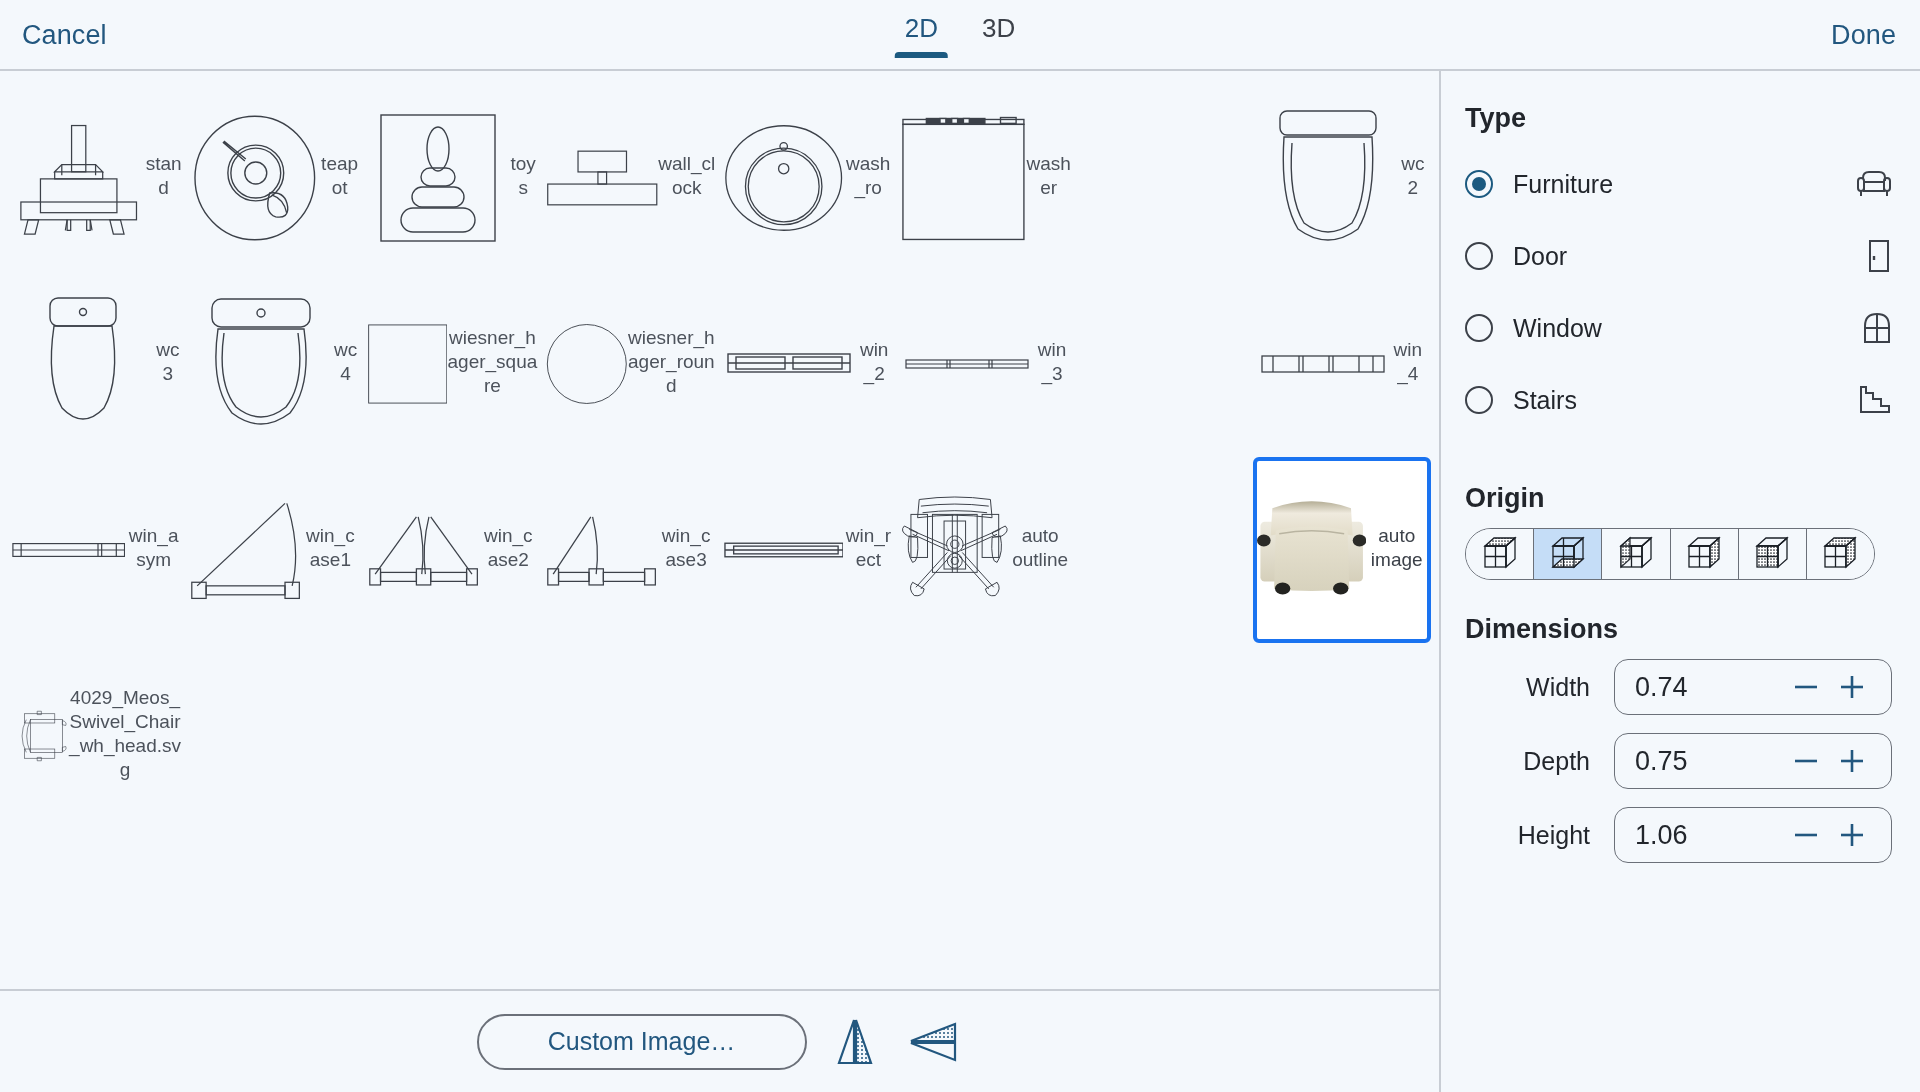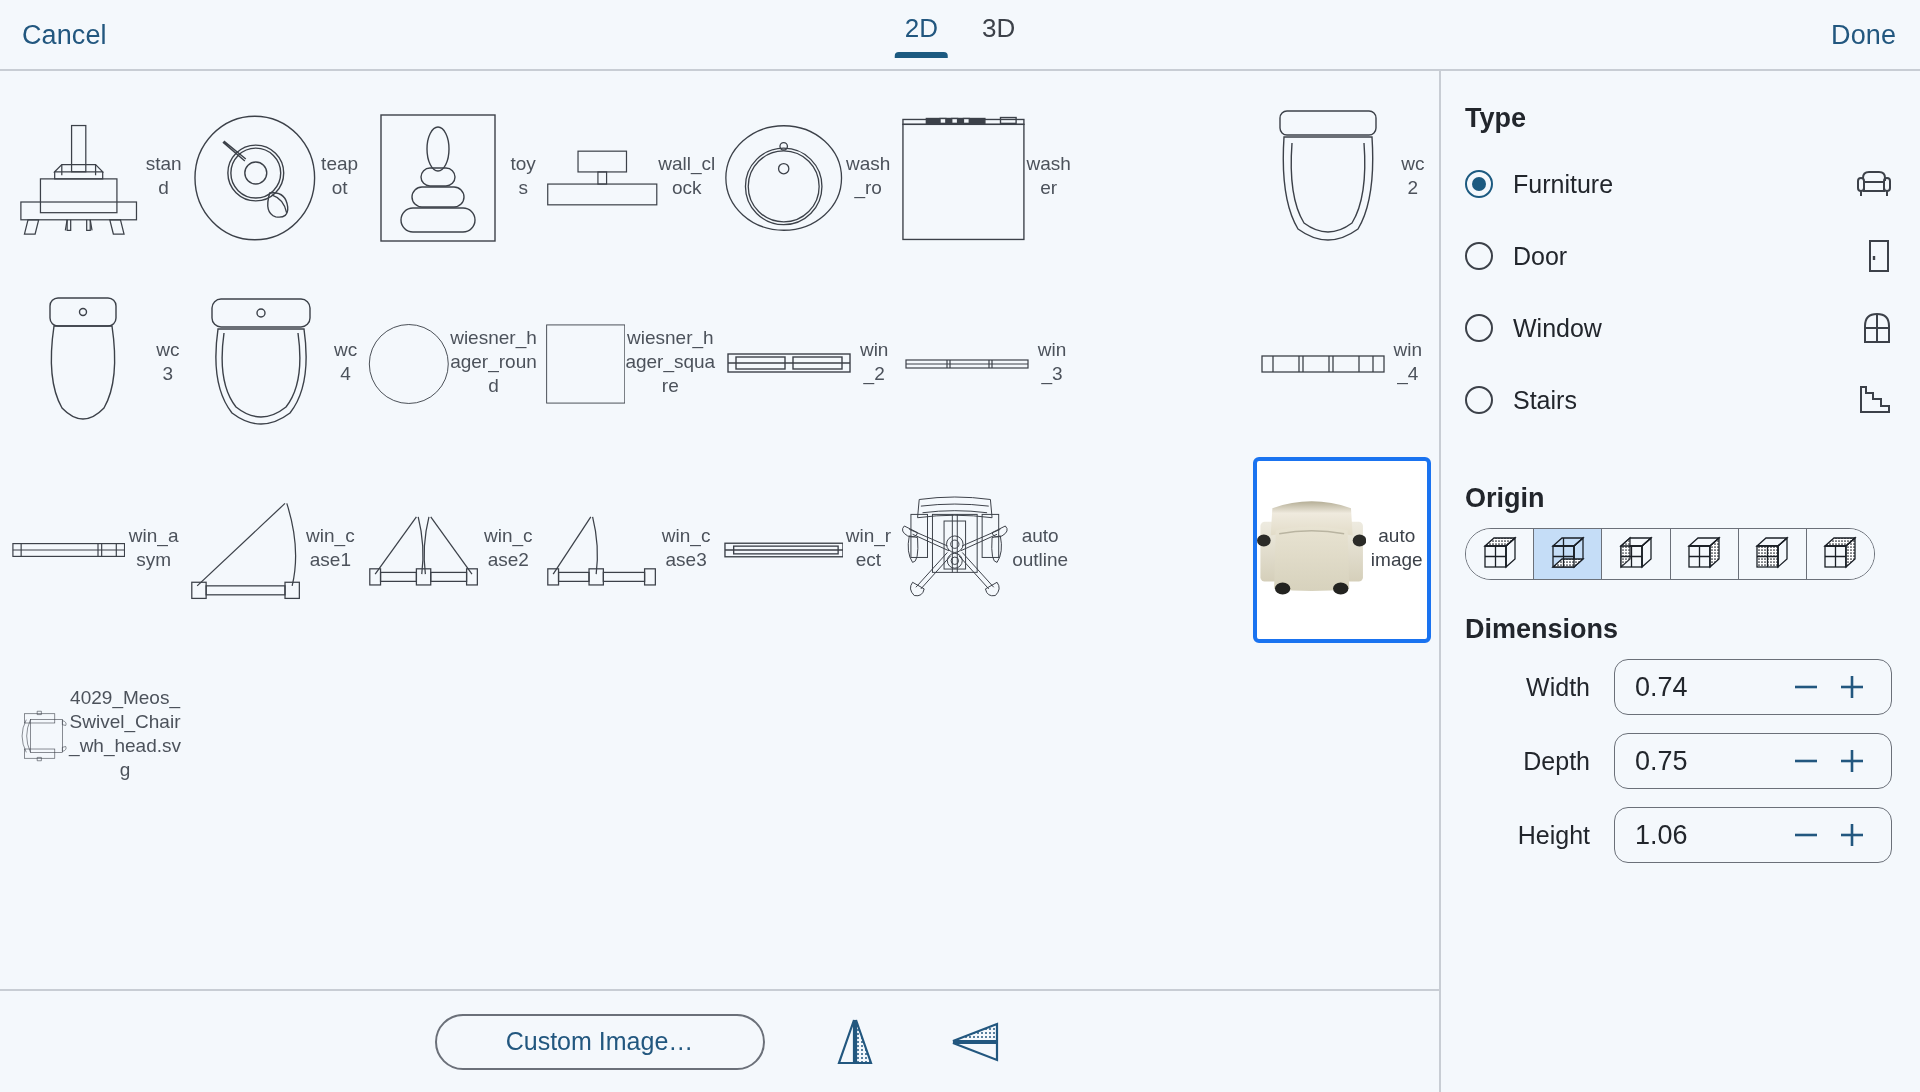--- a/index.html
+++ b/index.html
@@ -139,21 +139,21 @@
   }
   .cell.selected .cell-label { color: #3c4149; }
 
   
   .bottom-bar {
     height: 101px;
     min-height: 101px;
     display: flex;
     align-items: center;
     justify-content: center;
-    gap: 64px;
+    gap: 22px;
     background: #f4f8fc;
   }
   .custom-image-btn {
     width: 330px;
     height: 56px;
     border-radius: 28px;
     border: 2px solid #6b7079;
     background: #f4f8fc;
     color: #22577f;
     font-size: 25px;
@@ -433,33 +433,33 @@
       <circle cx="55" cy="16" r="4"></circle>
       <path d="M12 32 Q4 88 26 116 Q55 138 84 116 Q106 88 98 32 Z"></path>
       <path d="M18 36 Q11 86 30 110 Q55 130 80 110 Q99 86 92 36"></path>
     </g>
                 </svg>
               </div>
               <div class="cell-label">wc4</div>
             </div>
             <div class="cell">
               <div class="thumb">
+                <svg width="122" height="122" viewBox="0 0 122 122">
+    <rect x="1" y="1" width="120" height="120" fill="none" stroke="#3c4149" stroke-width="1.4"></rect>
+                </svg>
+              </div>
+              <div class="cell-label">wiesner_hager_square</div>
+            </div>
+            <div class="cell">
+              <div class="thumb">
                 <svg width="124" height="124" viewBox="0 0 124 124">
     <circle cx="62" cy="62" r="60" fill="none" stroke="#3c4149" stroke-width="1.4"></circle>
                 </svg>
               </div>
               <div class="cell-label">wiesner_hager_round</div>
-            </div>
-            <div class="cell">
-              <div class="thumb">
-                <svg width="122" height="122" viewBox="0 0 122 122">
-    <rect x="1" y="1" width="120" height="120" fill="none" stroke="#3c4149" stroke-width="1.4"></rect>
-                </svg>
-              </div>
-              <div class="cell-label">wiesner_hager_square</div>
             </div>
             <div class="cell">
               <div class="thumb">
                 <svg width="124" height="24" viewBox="0 0 124 24">
     <g fill="none" stroke="#3c4149" stroke-width="1.4">
       <rect x="1" y="2" width="122" height="18"></rect>
       <rect x="9" y="5" width="49" height="12"></rect>
       <rect x="66" y="5" width="49" height="12"></rect>
       <line x1="1" y1="11" x2="123" y2="11"></line>
     </g>

